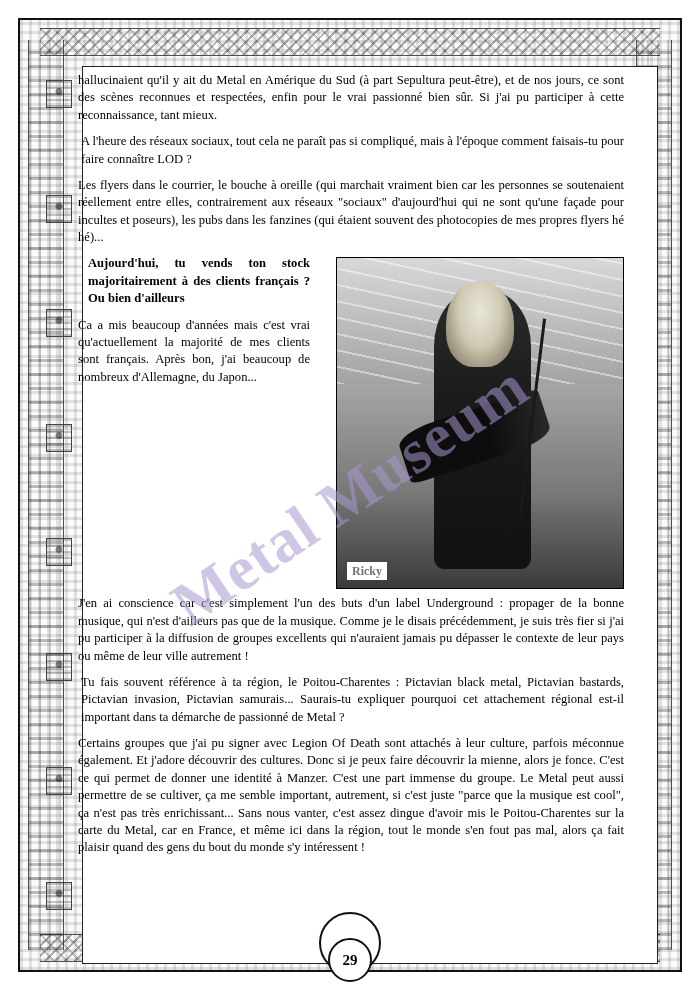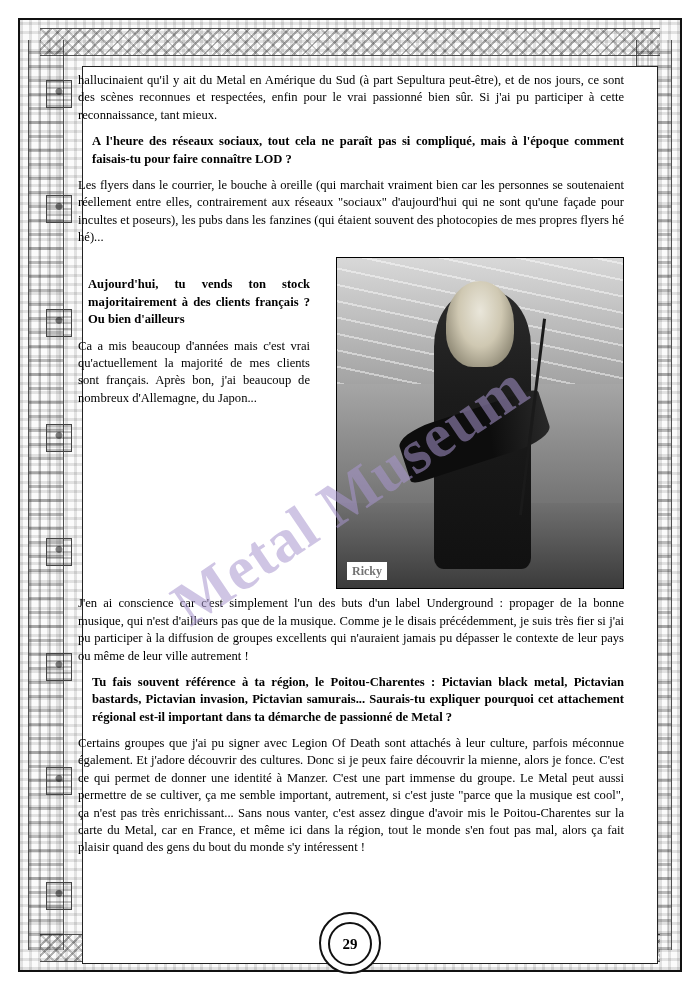--- a/index.html
+++ b/index.html
@@ -98,22 +98,22 @@
     top: 72px;
     width: 546px;
     height: 840px;
     font-size: 12.6px;
     line-height: 1.38;
     color: #000;
     text-align: justify;
   }
   p { margin: 0 0 9px 0; }
   .q {
-    font-weight: bold;
-    margin: 0 0 9px 14px;
+    font-weight: normal;
+    margin: 0 0 9px 3px;
     text-align: justify;
   }
 
   
   .photo-wrap {
     position: relative;
     overflow: hidden;
   }
   .photo {
     float: right;
@@ -180,36 +180,35 @@
     bottom: 8px;
     background: #ffffff;
     color: #737373;
     font-family: Liberation Serif, serif;
     font-weight: bold;
     font-size: 12px;
     padding: 1px 5px;
   }
   .narrow {
     width: 232px;
-    margin-top: 21px;
   }
   .narrow p, .narrow .qn {
     text-align: justify;
   }
   .qn {
     font-weight: bold;
     margin: 0 0 9px 10px;
   }
 
   
   .page-number {
     position: absolute;
     left: 50%;
     transform: translateX(-50%);
-    bottom: 24px;
+    bottom: 8px;
     width: 40px;
     height: 40px;
     border-radius: 50%;
     border: 2px solid #111;
     background: #fff;
     display: flex;
     align-items: center;
     justify-content: center;
     font-family: "Liberation Serif", serif;
     font-weight: bold;

